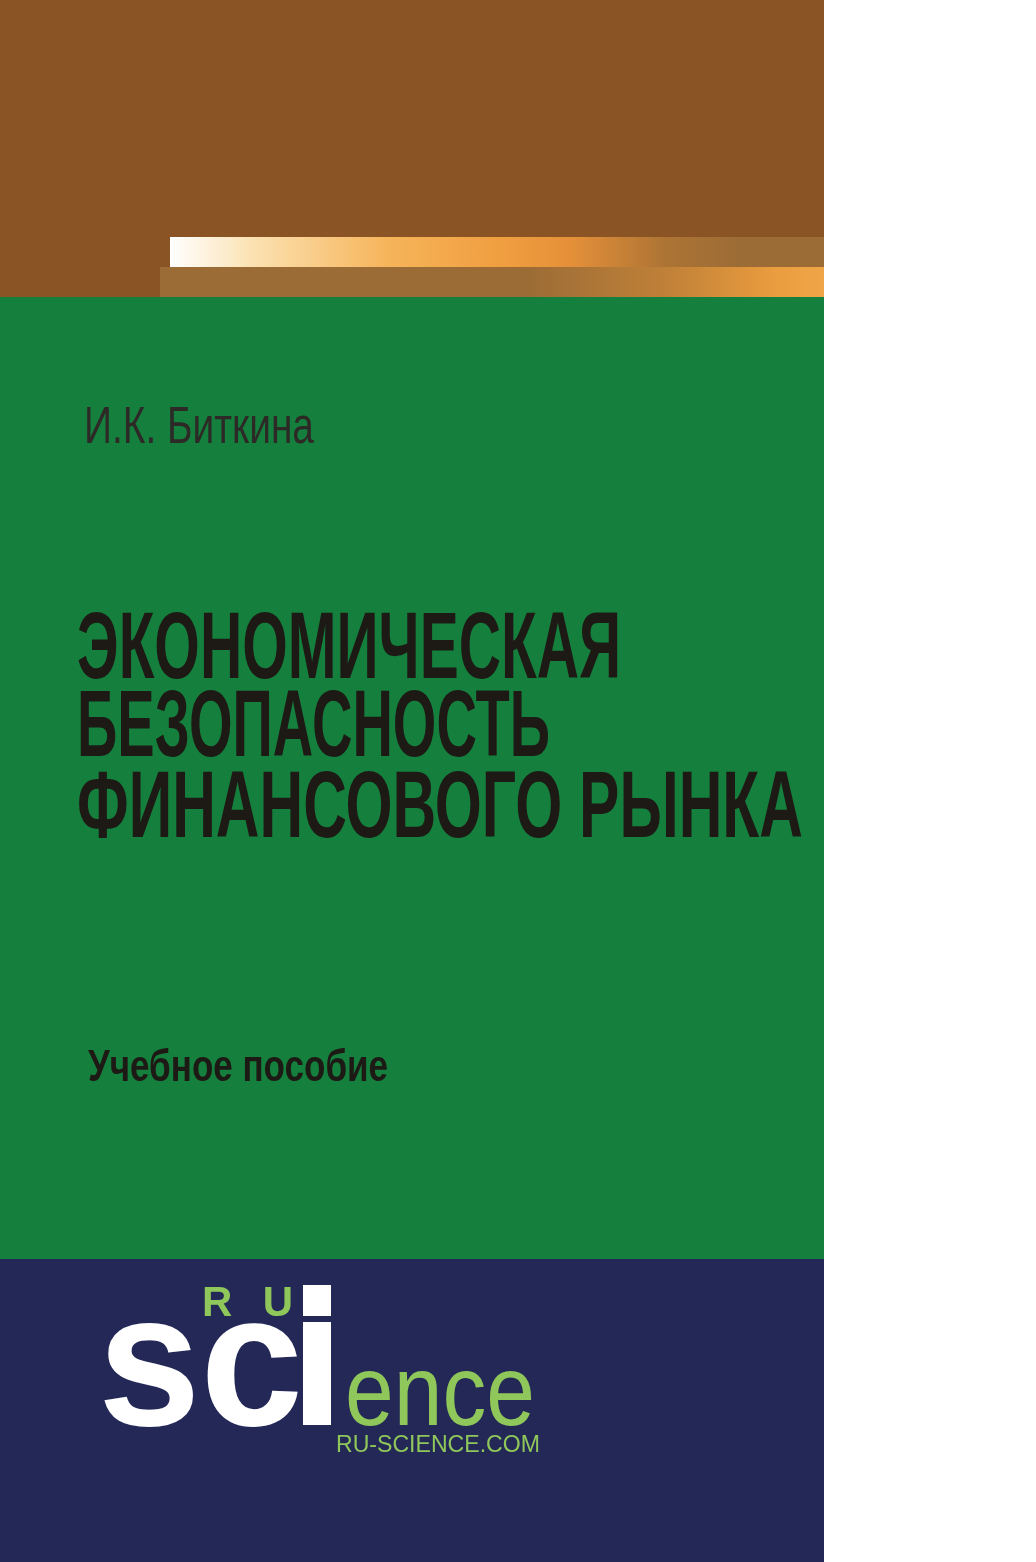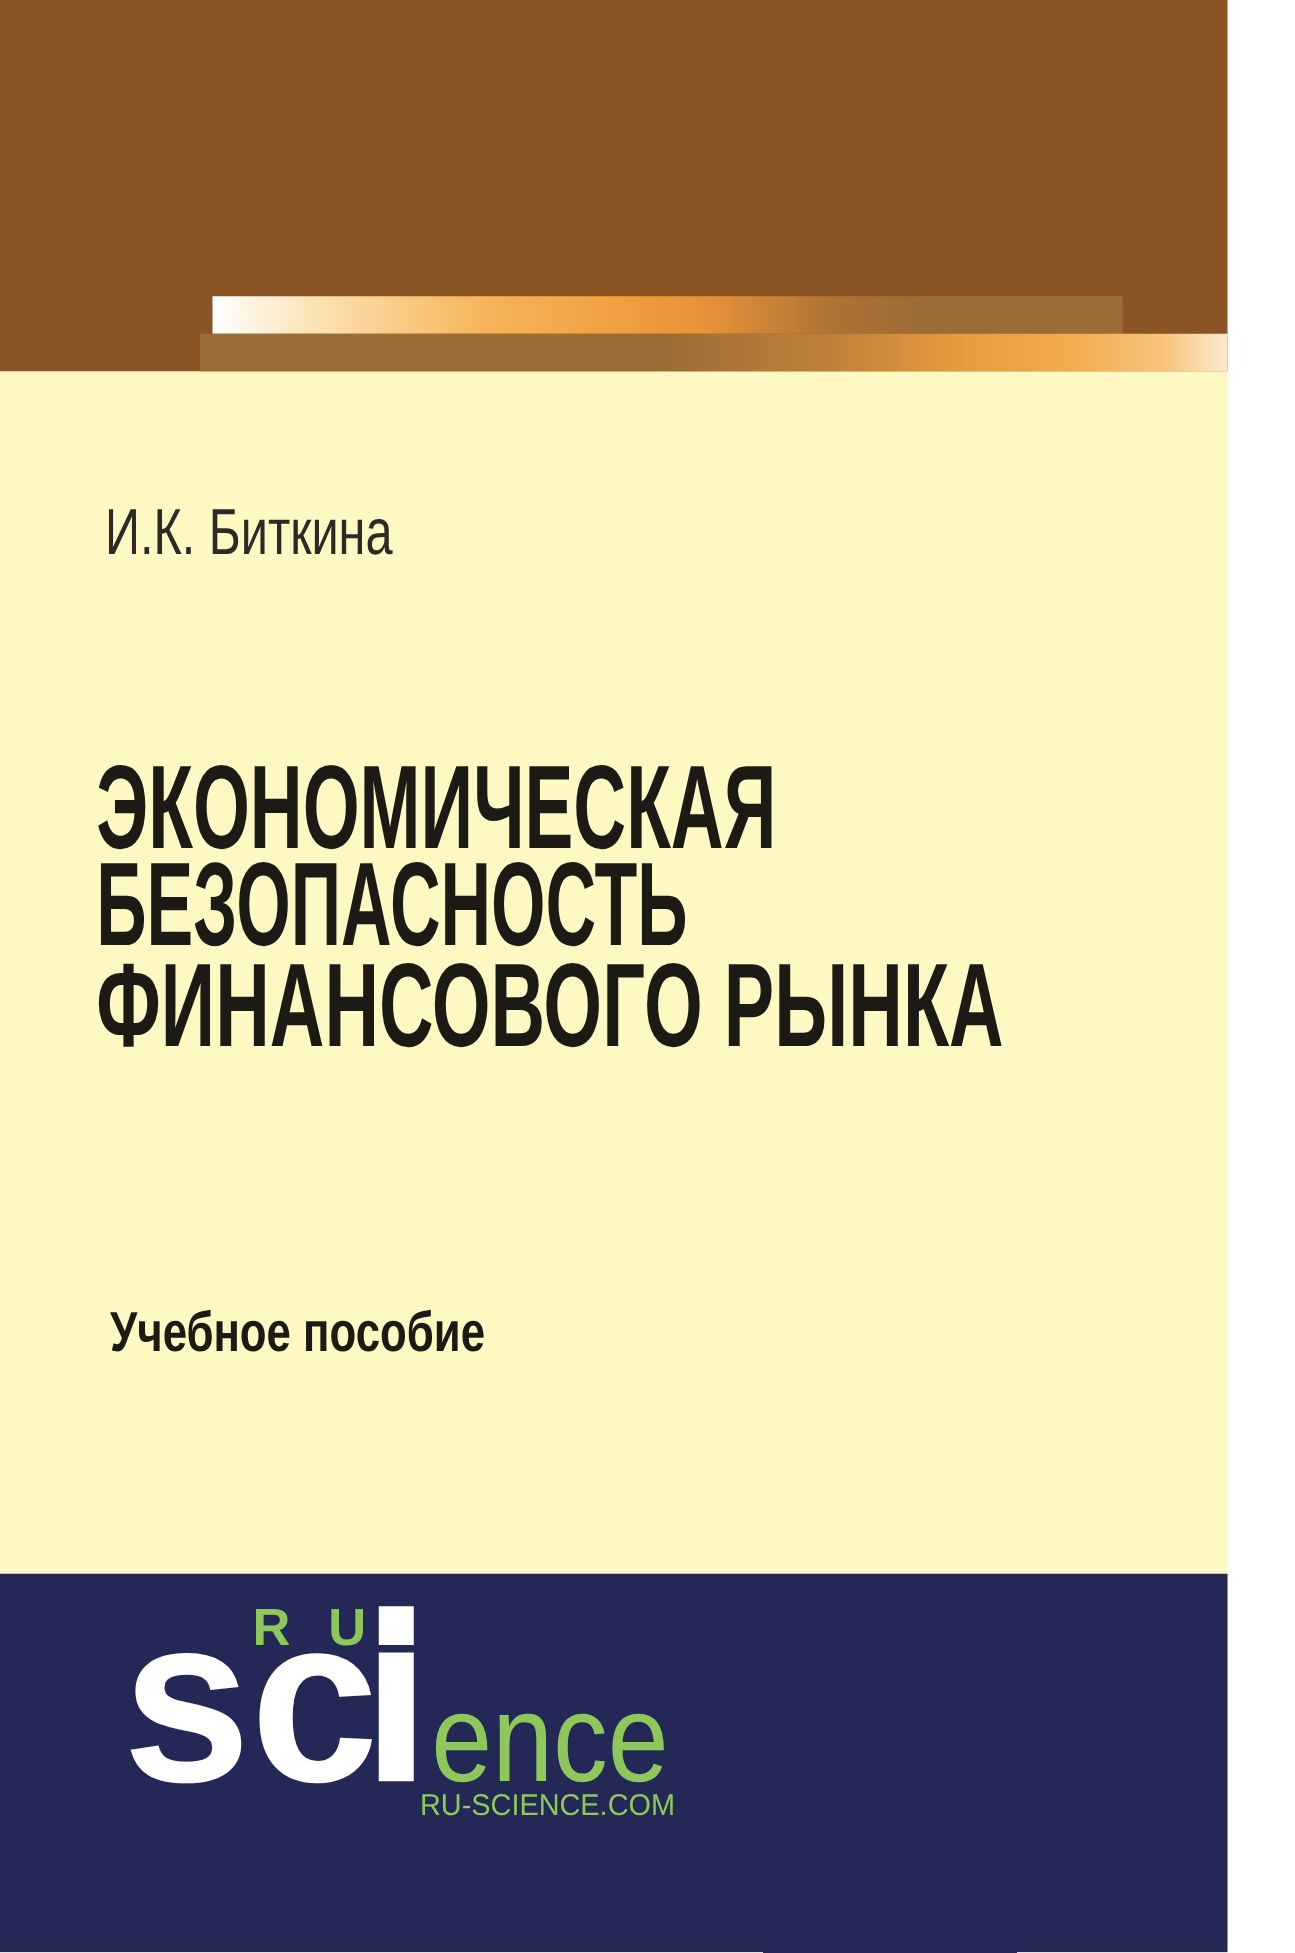--- a/index.html
+++ b/index.html
@@ -2,23 +2,23 @@
 <html><head>
 <meta charset="utf-8">
 <style>
   html, body {
     margin: 0;
     padding: 0;
     background: #ffffff;
   }
   .cover {
     position: relative;
-    width: 982px;
+    width: 824px;
     height: 1562px;
-    background: #fef9c3;
+    background: #15803d;
     overflow: hidden;
     font-family: "Liberation Sans", sans-serif;
   }
 
   
   .banner {
     position: absolute;
     left: 0;
     top: 0;
     width: 1034px;

